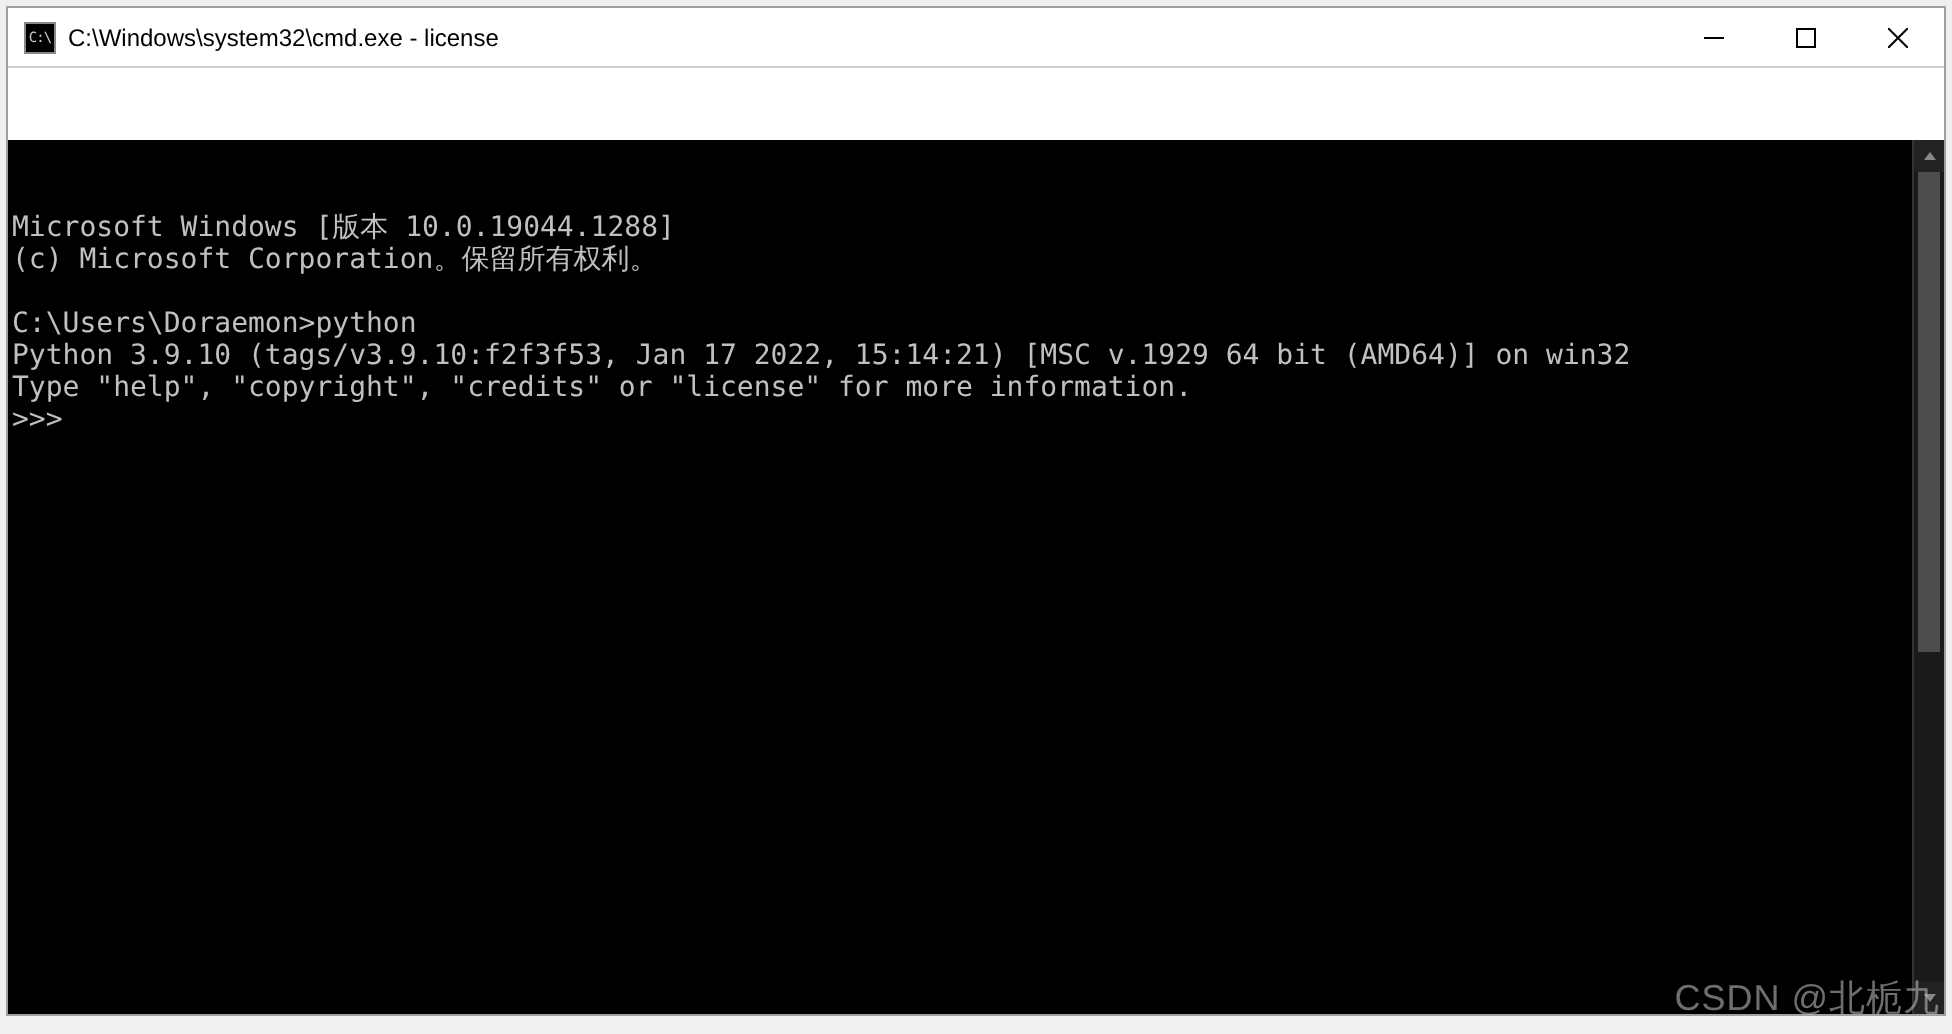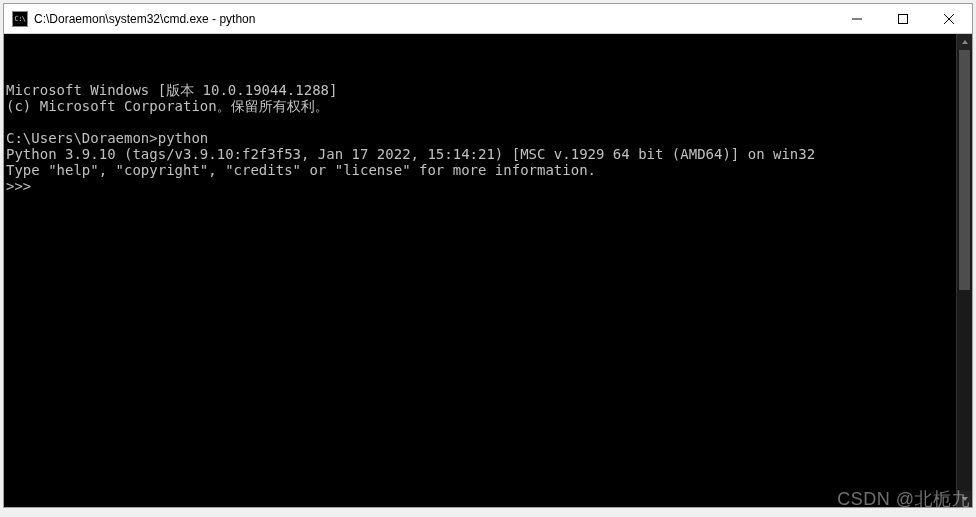--- a/index.html
+++ b/index.html
@@ -63,24 +63,25 @@
     cursor: pointer;
   }
   .titlebar-btn svg { width: 10px; height: 10px; stroke: #000; stroke-width: 1; fill: none; }
   .terminal {
     flex: 1;
     background: #000000;
     color: #c0c0c0;
     font-family: "NSimSun","SimSun","Consolas", monospace;
     font-size: 14px;
     line-height: 16px;
-    padding: 16px 2px;
+    padding: 4px 2px;
     white-space: pre;
     overflow: hidden;
     position: relative;
+    margin-top: 36px;
   }
   .terminal-line { white-space: pre; }
   .scrollbar {
     position: absolute;
     right: 0;
     top: 0;
     bottom: 0;
     width: 16px;
     background: #1a1a1a;
     border-left: 1px solid #333;
@@ -116,21 +117,21 @@
     pointer-events: none;
     text-align: center;
   }
 </style>
 </head>
 <body>
 
 <div class="window">
   <div class="titlebar">
     <div class="titlebar-icon">C:\</div>
-    <div class="titlebar-text">C:\Doraemon\system32\cmd.exe - python</div>
+    <div class="titlebar-text">C:\Windows\system32\cmd.exe - license</div>
     <div class="titlebar-controls">
       <div class="titlebar-btn">
         <svg viewBox="0 0 10 10">
             <line x1="0" y1="5" x2="10" y2="5"></line>
           </svg>
       </div>
       <div class="titlebar-btn">
         <svg viewBox="0 0 10 10">
             <rect x="0.5" y="0.5" width="9" height="9"></rect>
           </svg>

